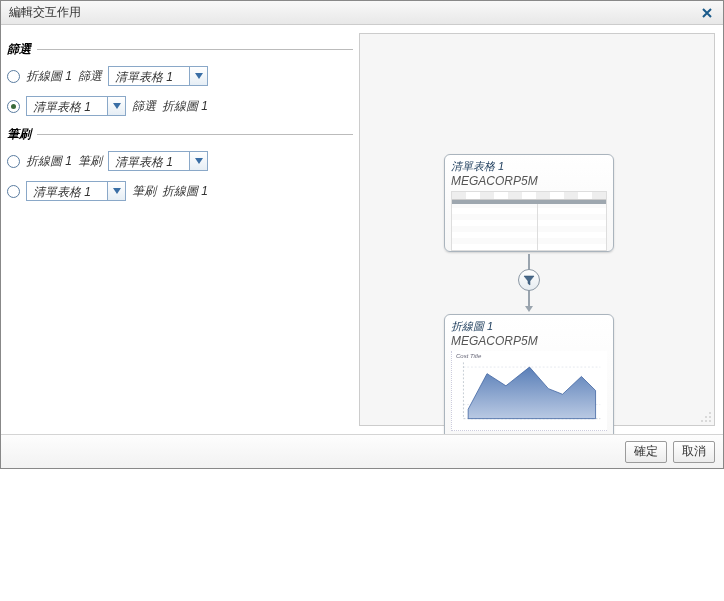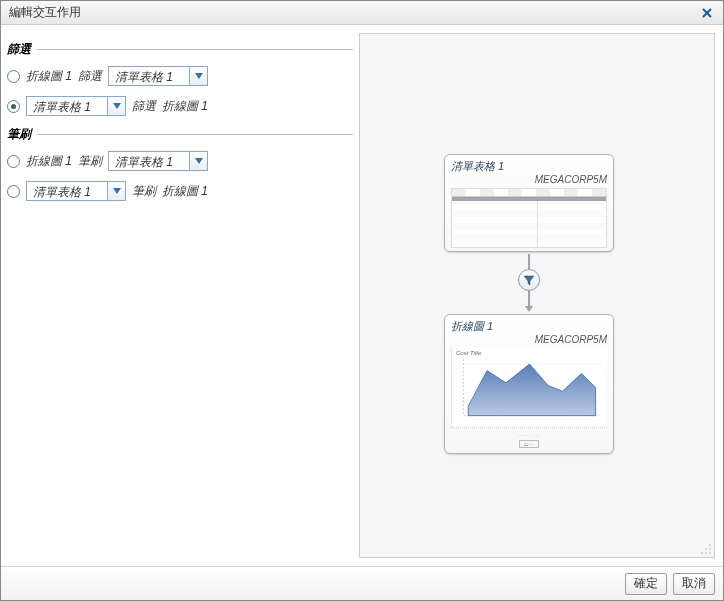--- a/index.html
+++ b/index.html
@@ -6,21 +6,21 @@
   html, body {
     margin: 0; padding: 0;
     width: 724px; height: 601px;
     font-family: Arial, "Microsoft JhengHei", sans-serif;
     font-size: 12px;
     background: #fff;
     color: #333;
     overflow: hidden;
   }
   .dialog {
-    width: 724px; height: 601px;
+    width: 724px; height: 469px;
     border: 1px solid #888;
     background: #fff;
     display: flex;
     flex-direction: column;
   }
   .titlebar {
     height: 24px;
     background: linear-gradient(#f8f8f8, #e8e8e8);
     border-bottom: 1px solid #ccc;
     display: flex; align-items: center;
@@ -123,24 +123,23 @@
     border: 1px solid #aab4bd;
     border-radius: 6px;
     box-shadow: 0 1px 2px rgba(0,0,0,0.15);
     padding: 4px 6px 6px 6px;
   }
   .card .card-title {
     font-size: 11px;
     color: #1a3a5a;
   }
   .card .card-sub {
-    font-size: 10px;
+    font-size: 12px;
     color: #555;
     margin-bottom: 3px;
-    text-align: right;
   }
   .card.table-card { left: 84px; top: 120px; height: 98px; }
   .card.chart-card { left: 84px; top: 280px; height: 140px; }
   .mini-table {
     border: 1px solid #ddd;
     height: 60px;
     background: #fff;
     position: relative;
     overflow: hidden;
   }

